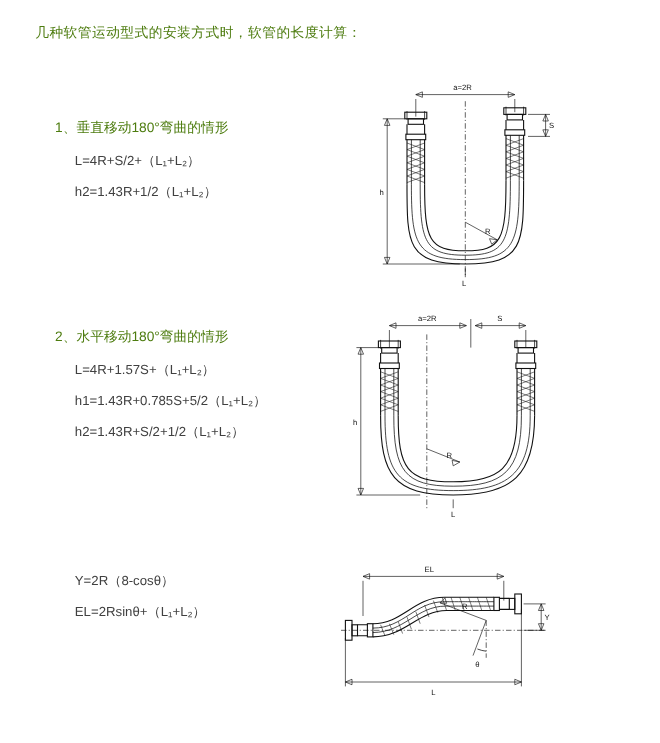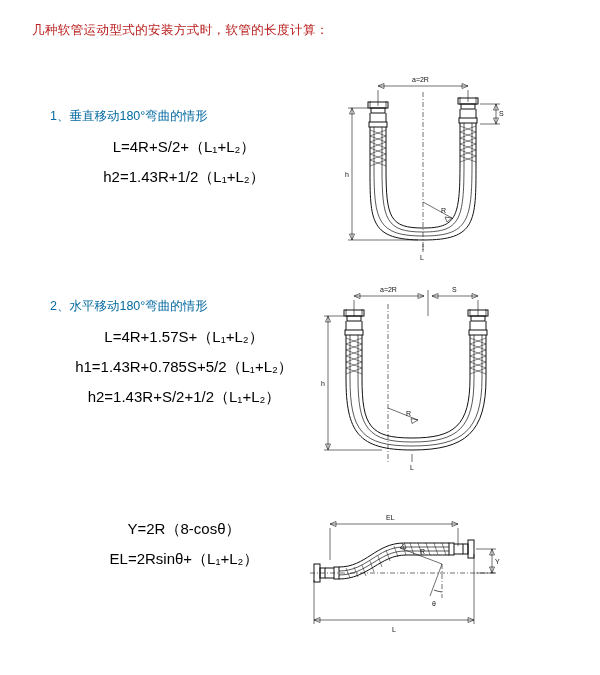--- a/index.html
+++ b/index.html
@@ -19,49 +19,48 @@
     position: relative;
     width: 600px;
     height: 675px;
   }
   .heading {
     position: absolute;
     left: 32px;
     top: 22px;
     font-size: 12.5px;
     letter-spacing: 0.4px;
-    color: #b91c1c;
+    color: #4d7c0f;
     white-space: nowrap;
   }
   .section {
     position: absolute;
     left: 0;
     width: 600px;
   }
   .sec-1 { top: 108px; }
   .sec-2 { top: 298px; }
   .sec-3 { top: 520px; }
 
   .text-col {
     position: absolute;
     left: 50px;
     width: 250px;
   }
   .sec-title {
     font-size: 12.5px;
-    color: #0369a1;
+    color: #4d7c0f;
     white-space: nowrap;
     margin: 0 0 13px 0;
   }
   .formula {
-    font-size: 15px;
-    color: #000000;
+    font-size: 12px;
+    color: #404040;
     white-space: nowrap;
     margin: 0 0 11px 18px;
-    text-align: center;
   }
   .drawing {
     position: absolute;
   }
   .d1 { left: 300px; top: -36px; }
   .d2 { left: 300px; top: -18px; }
   .d3 { left: 296px; top: -18px; }
 
   svg { display: block; }
   .ln { stroke: #111; fill: none; stroke-width: 1; }

